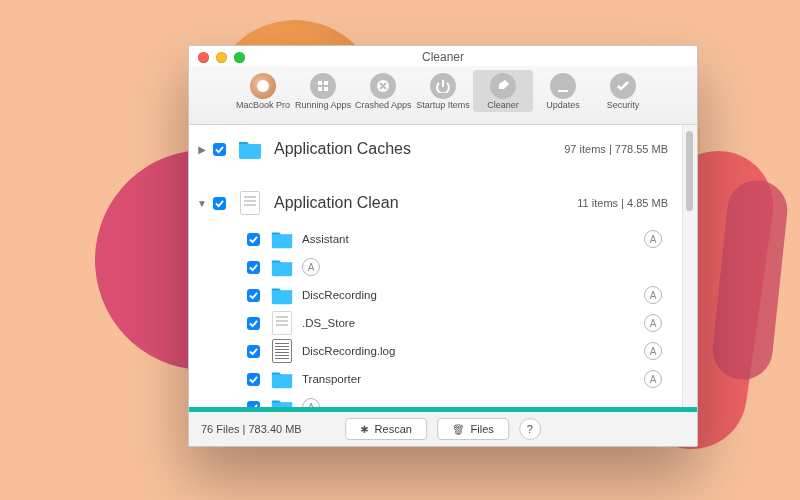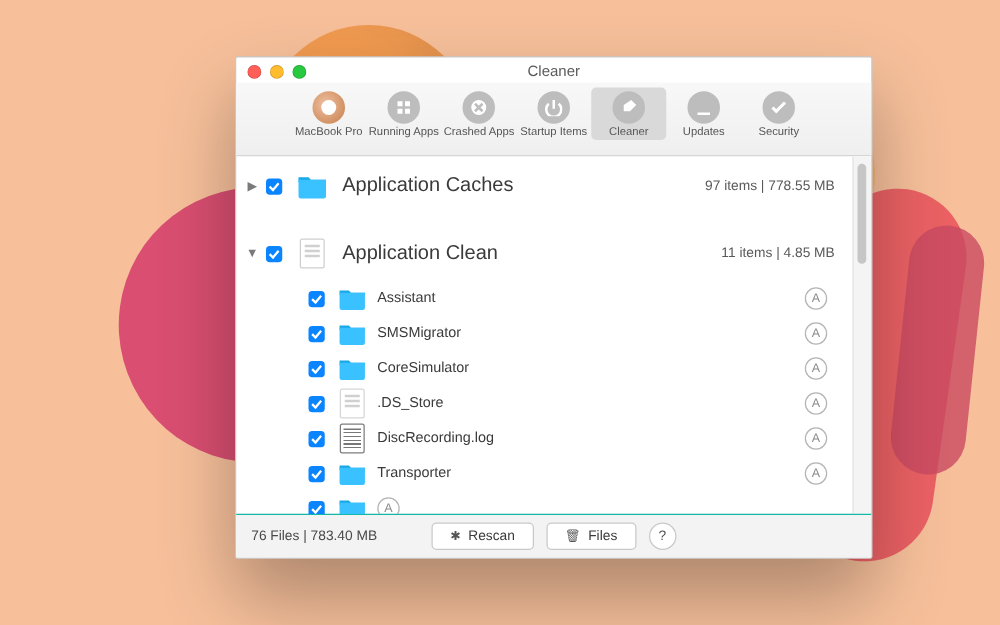--- a/index.html
+++ b/index.html
@@ -40,21 +40,21 @@
   .child .ficon{width:24px;height:20px;margin-right:8px;}
   .child .name{flex:1;font-size:11.5px;}
   .trail{width:16px;height:16px;border:1px solid #b5b5b5;border-radius:50%;color:#8b8b8b;font-size:10px;display:flex;align-items:center;justify-content:center;}
   
   .fld-blue{fill:#39c2ff;} .fld-shadow{fill:#1aa8e6;}
   .docicon{width:18px;height:22px;background:#fff;border:1px solid #cfcfcf;border-radius:2px;position:relative;}
   .docicon::after{content:"";position:absolute;left:3px;top:4px;right:3px;height:2px;background:#d0d0d0;box-shadow:0 4px 0 #d0d0d0,0 8px 0 #d0d0d0;}
   .logicon{width:18px;height:22px;background:#fff;border:1px solid #7d7d7d;border-radius:2px;position:relative;}
   .logicon::after{content:"";position:absolute;left:2px;right:2px;top:3px;bottom:3px;background:repeating-linear-gradient(#777,#777 1px,transparent 1px,transparent 3px);}
   
-  .footer{height:34px;border-top:1px solid #14b8a6;background:#f3f3f3;display:flex;align-items:center;padding:0 12px;gap:12px;}
+  .footer{height:34px;border-top:5px solid #14b8a6;background:#f3f3f3;display:flex;align-items:center;padding:0 12px;gap:12px;}
   .footer .status{font-size:11px;color:#494949;flex:none;}
   .footer .center{position:absolute;left:50%;transform:translateX(-50%);display:flex;gap:10px;}
   .btn{height:20px;padding:0 14px;background:#fff;border:1px solid #c9c9c9;border-radius:4px;font-size:11px;display:flex;align-items:center;gap:6px;cursor:pointer;}
   .btn .bic{font-size:10px;color:#555;}
   .helpbtn{width:20px;height:20px;border:1px solid #c9c9c9;border-radius:50%;background:#fff;display:flex;align-items:center;justify-content:center;font-size:11px;color:#555;cursor:pointer;flex:none;}
 </style>
 </head>
 <body>
 
 <div class="bg-shape s1"></div>
@@ -183,35 +183,34 @@
           <div class="chk">
             <svg viewBox="0 0 10 10">
               <use href="#check"></use>
             </svg>
           </div>
           <div class="ficon">
             <svg viewBox="0 0 26 22" width="26" height="22">
               <use href="#folder"></use>
             </svg>
           </div>
-          <div class="name">SMSMigrator</div>
-          <div class="trail">A</div>
-        </div>
-        <div class="child">
-          <div class="chk">
-            <svg viewBox="0 0 10 10">
-              <use href="#check"></use>
-            </svg>
-          </div>
-          <div class="ficon">
-            <svg viewBox="0 0 26 22" width="26" height="22">
-              <use href="#folder"></use>
-            </svg>
-          </div>
-          <div class="name">CoreSimulator</div>
+          <div class="trail">A</div>
+        </div>
+        <div class="child">
+          <div class="chk">
+            <svg viewBox="0 0 10 10">
+              <use href="#check"></use>
+            </svg>
+          </div>
+          <div class="ficon">
+            <svg viewBox="0 0 26 22" width="26" height="22">
+              <use href="#folder"></use>
+            </svg>
+          </div>
+          <div class="name">DiscRecording</div>
           <div class="trail">A</div>
         </div>
         <div class="child">
           <div class="chk">
             <svg viewBox="0 0 10 10">
               <use href="#check"></use>
             </svg>
           </div>
           <div class="ficon">
             <div class="docicon" style="border-color:#d6d6d6"></div>

